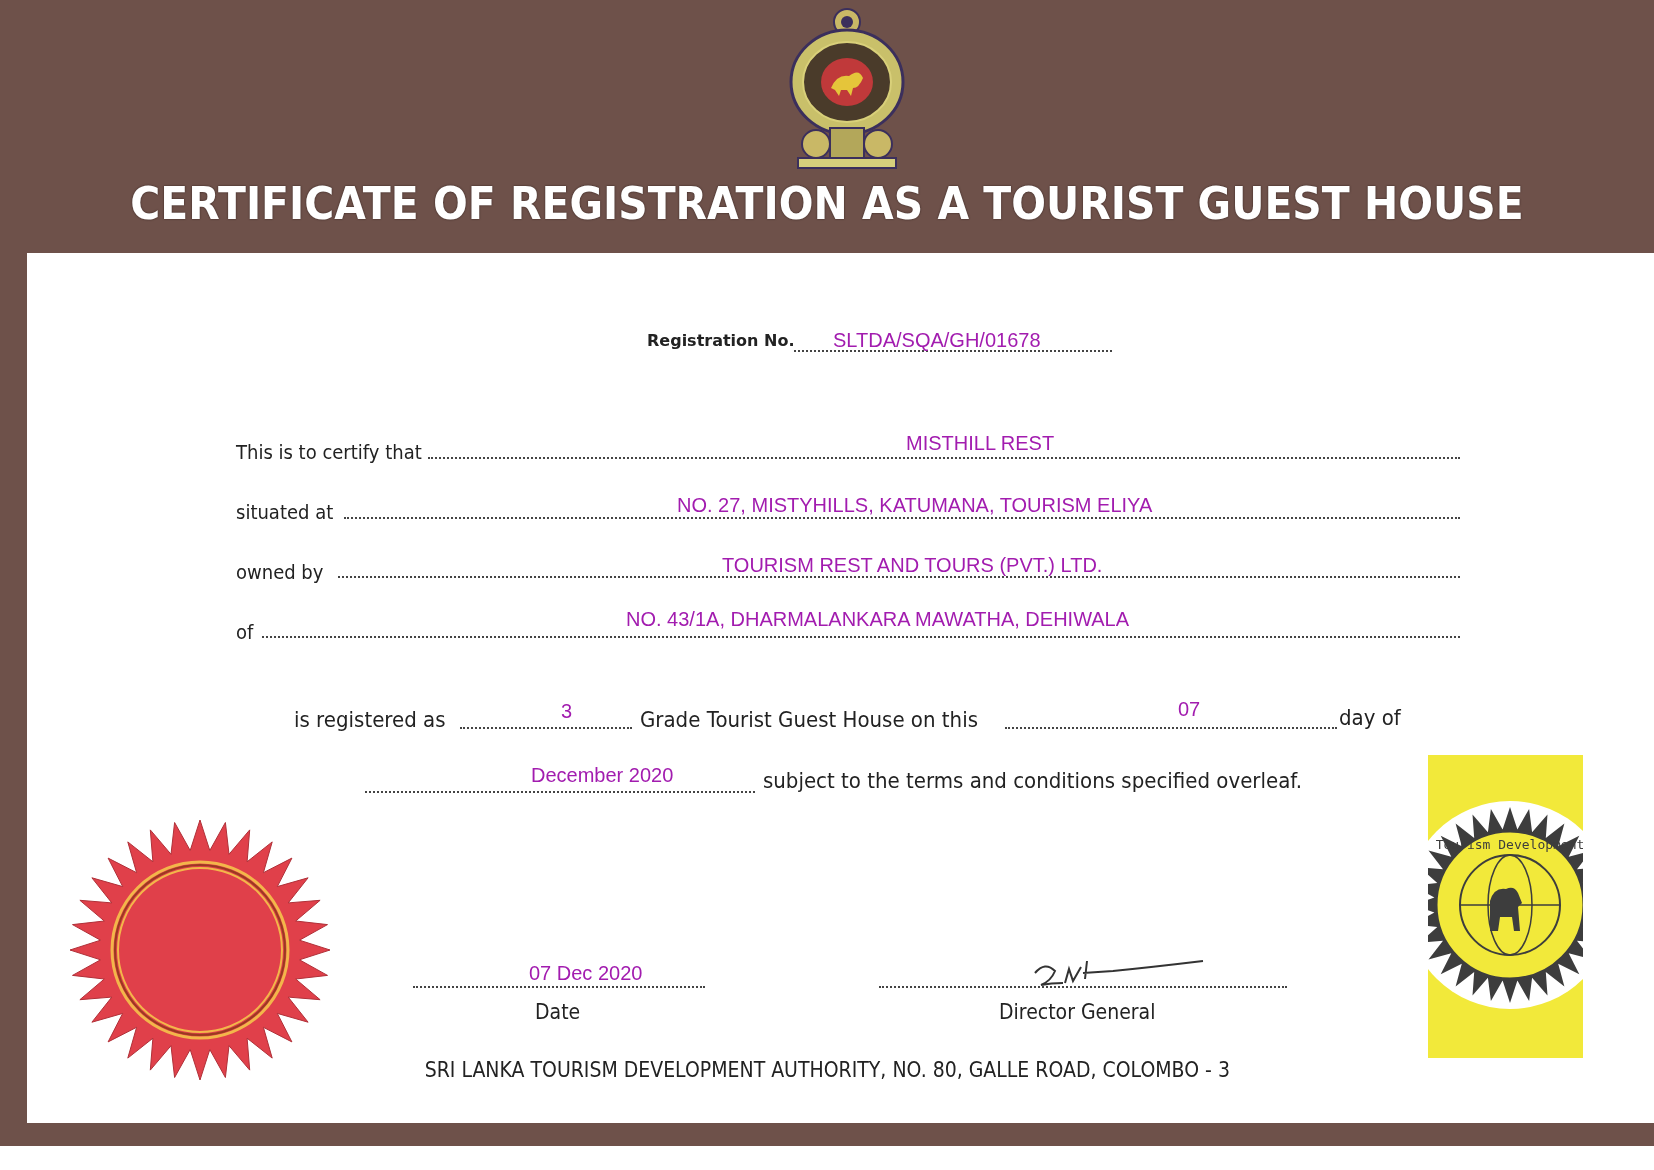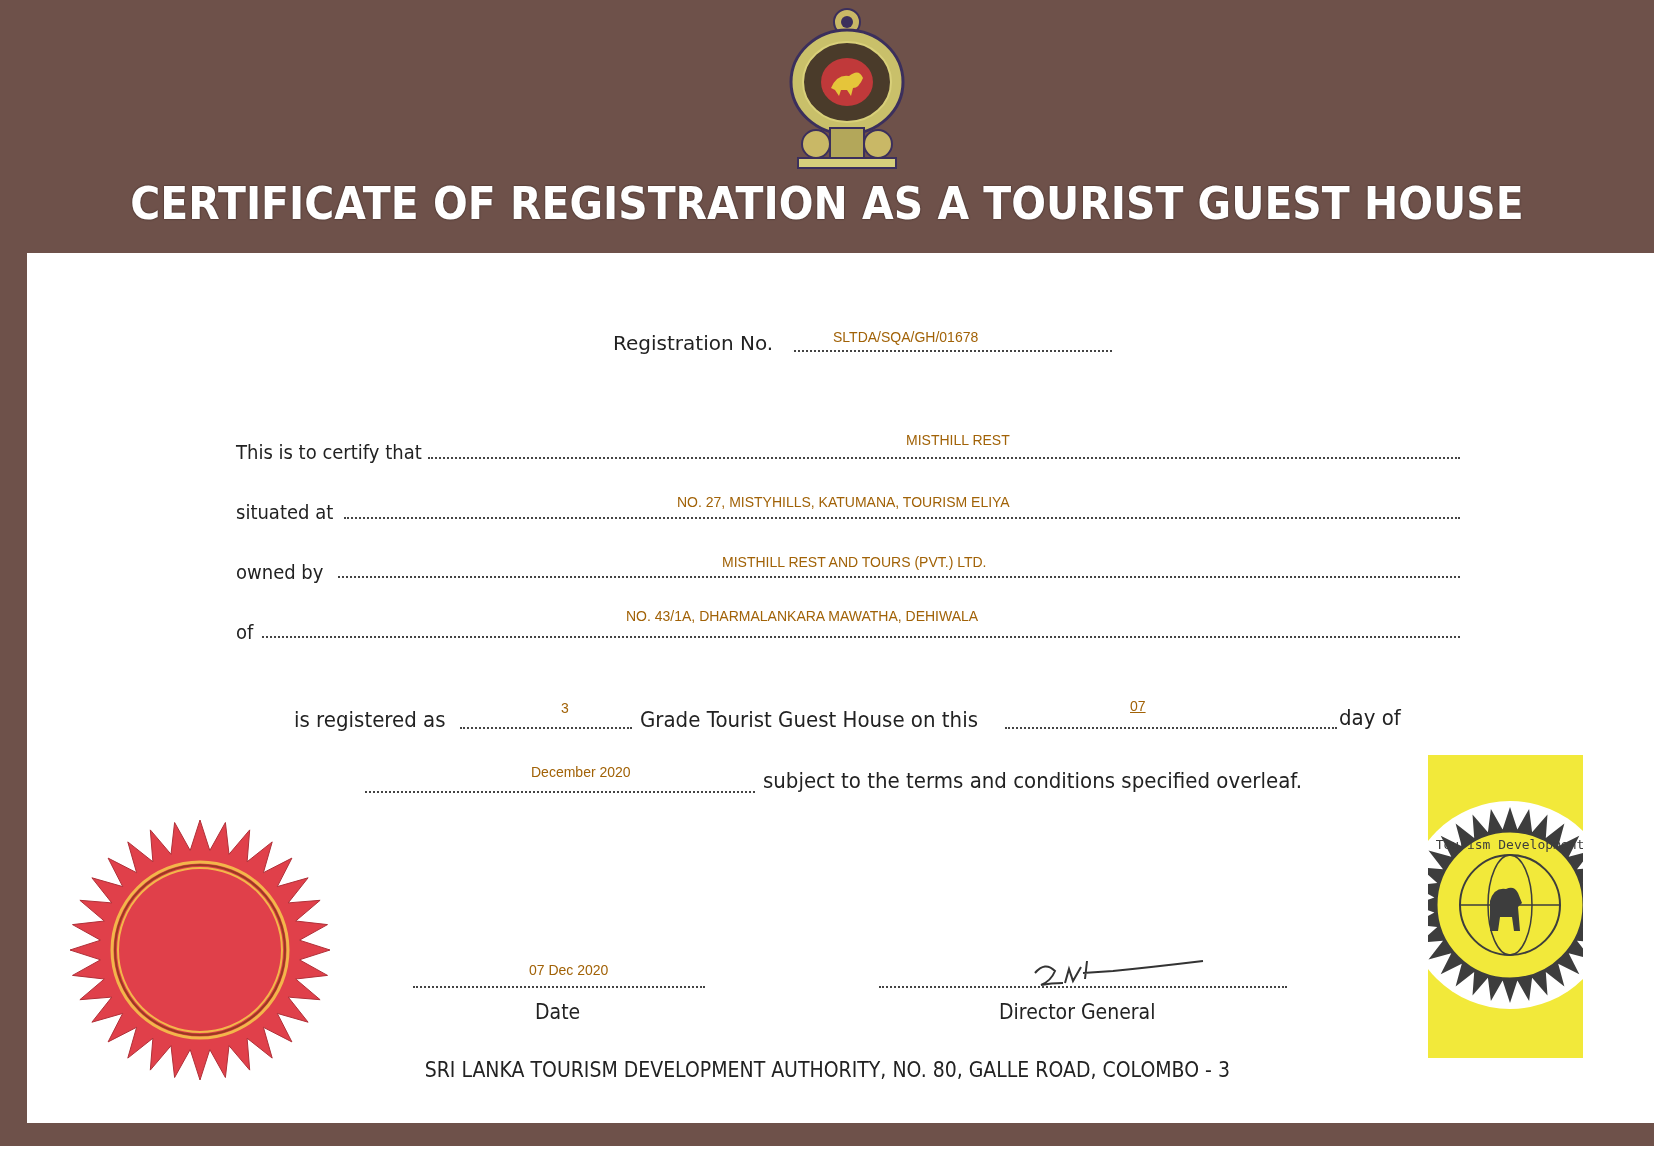--- a/index.html
+++ b/index.html
@@ -3,23 +3,23 @@
 <meta charset="utf-8">
 <style>
   html, body { margin:0; padding:0; }
   body { width:1654px; height:1170px; position:relative; overflow:hidden; background:#ffffff; font-family:"Liberation Sans", sans-serif; }
   .frame { position:absolute; left:0; top:0; width:1654px; height:1146px; background:#6e514a; }
   .panel { position:absolute; left:27px; top:253px; width:1627px; height:870px; background:#ffffff; }
   .title { position:absolute; left:0; width:1654px; top:178px; text-align:center; color:#ffffff; font-family:"DejaVu Sans", sans-serif; font-weight:bold; font-size:44px; letter-spacing:0px; transform:scaleX(0.93); transform-origin:center; text-shadow:0 0 2px #2a1a17; }
   .emblem { position:absolute; left:786px; top:4px; width:122px; height:166px; }
   .t { position:absolute; color:#222; font-family:"DejaVu Sans", sans-serif; white-space:nowrap; }
   .lbl { font-size:20px; transform:scaleX(0.9); transform-origin:left; }
-  .val { font-family:"Liberation Sans", sans-serif; font-size:14px; color:#a16207; white-space:nowrap; position:absolute; }
+  .val { font-family:"Liberation Sans", sans-serif; font-size:20px; color:#a21caf; white-space:nowrap; position:absolute; }
   .dots { position:absolute; border-bottom:2px dotted #444; height:0; }
-  .reg-label { font-weight:normal; font-size:20px; }
+  .reg-label { font-weight:bold; font-size:16px;margin-left:34px; }
   .seal-red { position:absolute; left:68px; top:818px; width:264px; height:264px; }
   .seal-slt { position:absolute; left:1428px; top:755px; width:155px; height:303px; }
   .footer { position:absolute; top:1058px; left:0; width:1654px; text-align:center; font-family:"DejaVu Sans", sans-serif; font-size:21px; color:#222; }
   .footer span { display:inline-block; transform:scaleX(0.9); }
 </style>
 </head>
 <body>
 
 <div class="frame"></div>
 
@@ -47,32 +47,32 @@
 <div class="t lbl" style="left:236px;top:440px;">This is to certify that</div>
 <div class="dots" style="left:428px;top:457px;width:1032px;"></div>
 <div class="val" style="left:867px;top:432px;margin-left:39px;">MISTHILL REST</div>
 
 <div class="t lbl" style="left:236px;top:500px;">situated at</div>
 <div class="dots" style="left:344px;top:517px;width:1116px;"></div>
 <div class="val" style="left:677px;top:494px;">NO. 27, MISTYHILLS, KATUMANA, TOURISM ELIYA</div>
 
 <div class="t lbl" style="left:236px;top:560px;">owned by</div>
 <div class="dots" style="left:338px;top:576px;width:1122px;"></div>
-<div class="val" style="left:722px;top:554px;">MISTHILL REST AND TOURS (PVT.) LTD.</div>
+<div class="val" style="left:722px;top:554px;">TOURISM REST AND TOURS (PVT.) LTD.</div>
 
 <div class="t lbl" style="left:236px;top:620px;">of</div>
 <div class="dots" style="left:262px;top:636px;width:1198px;"></div>
 <div class="val" style="left:626px;top:608px;">NO. 43/1A, DHARMALANKARA MAWATHA, DEHIWALA</div>
 
 <div class="t lbl" style="left:294px;top:707px;font-size:22px;">is registered as</div>
 <div class="dots" style="left:460px;top:727px;width:172px;"></div>
 <div class="val" style="left:561px;top:700px;">3</div>
 <div class="t lbl" style="left:640px;top:707px;font-size:22px;">Grade Tourist Guest House on this</div>
 <div class="dots" style="left:1005px;top:727px;width:332px;"></div>
-<div class="val" style="left:1130px;top:698px;text-decoration:underline;">07</div>
+<div class="val" style="left:1178px;top:698px;">07</div>
 <div class="t lbl" style="left:1339px;top:705px;font-size:22px;">day of</div>
 
 <div class="dots" style="left:365px;top:791px;width:390px;"></div>
 <div class="val" style="left:515px;top:764px;margin-left:16px;">December 2020</div>
 <div class="t lbl" style="left:763px;top:768px;font-size:22px;">subject to the terms and conditions specified overleaf.</div>
 
 <svg class="seal-red" viewBox="-132 -132 264 264">
   <polygon id="star" fill="#e0404a" stroke="#b03038" stroke-width="1" points="0.0,-130.0 9.8,-99.5 25.4,-127.5 29.0,-95.7 49.7,-120.1 47.1,-88.2 72.2,-108.1 63.4,-77.3 91.9,-91.9 77.3,-63.4 108.1,-72.2 88.2,-47.1 120.1,-49.7 95.7,-29.0 127.5,-25.4 99.5,-9.8 130.0,0.0 99.5,9.8 127.5,25.4 95.7,29.0 120.1,49.7 88.2,47.1 108.1,72.2 77.3,63.4 91.9,91.9 63.4,77.3 72.2,108.1 47.1,88.2 49.7,120.1 29.0,95.7 25.4,127.5 9.8,99.5 0.0,130.0 -9.8,99.5 -25.4,127.5 -29.0,95.7 -49.7,120.1 -47.1,88.2 -72.2,108.1 -63.4,77.3 -91.9,91.9 -77.3,63.4 -108.1,72.2 -88.2,47.1 -120.1,49.7 -95.7,29.0 -127.5,25.4 -99.5,9.8 -130.0,0.0 -99.5,-9.8 -127.5,-25.4 -95.7,-29.0 -120.1,-49.7 -88.2,-47.1 -108.1,-72.2 -77.3,-63.4 -91.9,-91.9 -63.4,-77.3 -72.2,-108.1 -47.1,-88.2 -49.7,-120.1 -29.0,-95.7 -25.4,-127.5 -9.8,-99.5"></polygon>
   <circle r="88" fill="none" stroke="#f3b64a" stroke-width="3"></circle>
   <circle r="82" fill="none" stroke="#f3b64a" stroke-width="2"></circle>

